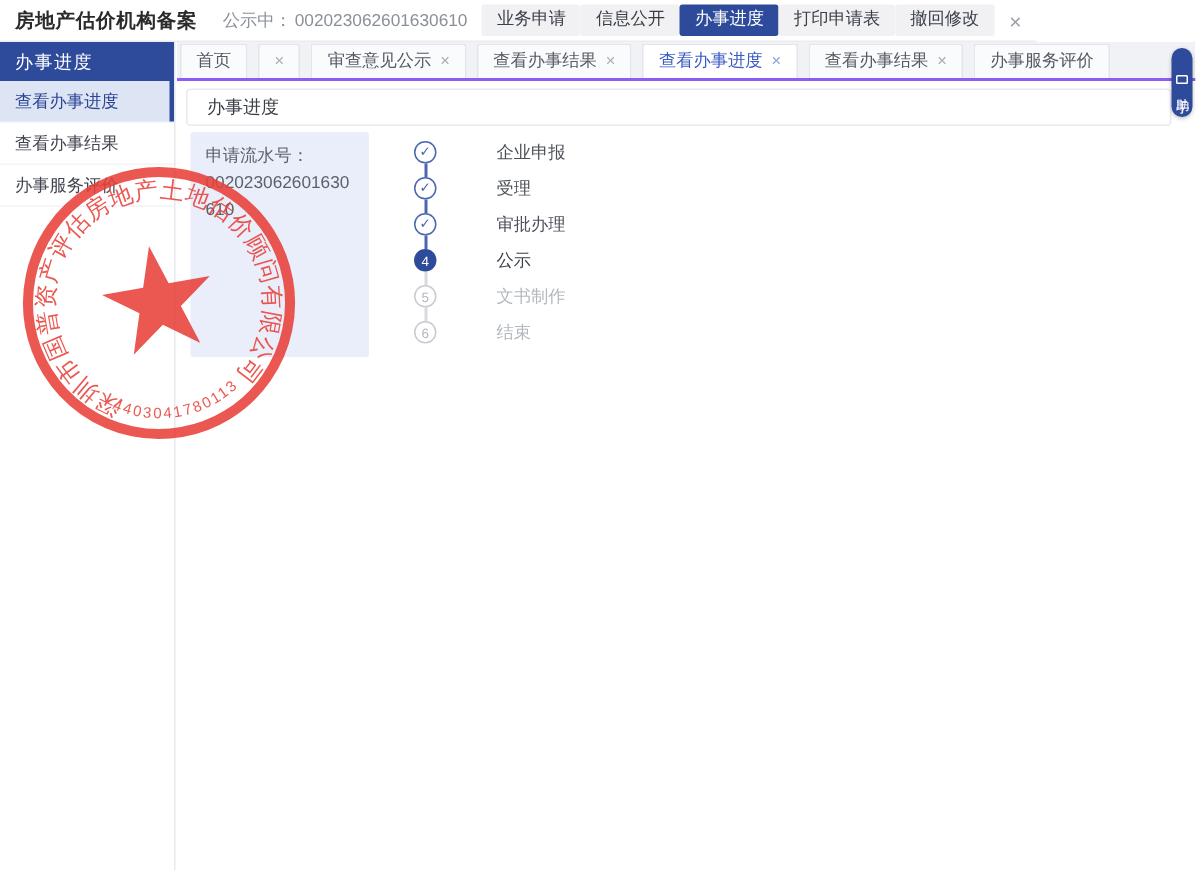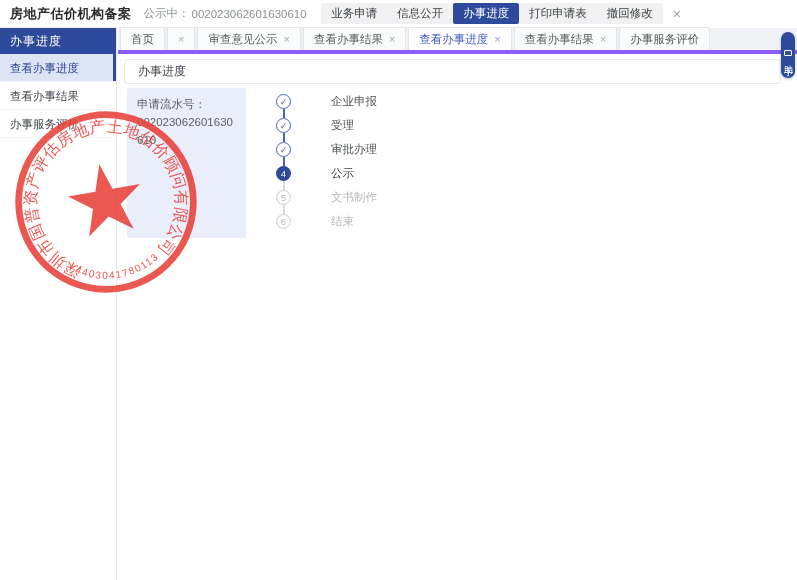--- a/index.html
+++ b/index.html
@@ -11,42 +11,42 @@
   }
   *{box-sizing:border-box;margin:0;padding:0;}
   html,body{width:797px;height:580px;overflow:hidden;background:#fff;
     font-family:"Liberation Sans","DejaVu Sans",sans-serif;}
   .app{position:relative;width:797px;height:580px;background:#fff;}
 
   
   .topbar{position:absolute;left:0;top:0;width:691px;height:28px;background:#fff;
     border-bottom:1px solid #ececf0;display:flex;align-items:center;padding:0 8px 0 10px;}
   .app-title{font-size:13px;font-weight:bold;color:#2b2b2b;letter-spacing:.5px;}
-  .status-wrap{margin-left:12px;font-size:11.5px;color:#8a8f98;display:flex;align-items:center;}
+  .status-wrap{margin-left:17px;font-size:11.5px;color:#8a8f98;display:flex;align-items:center;}
   .status-wrap .num{margin-left:2px;color:#8a8f98;}
   .top-actions{margin-left:auto;display:flex;align-items:center;}
   .hbtn{height:21px;line-height:21px;padding:0 10px;font-size:11.5px;color:#3a3f47;
     background:#f1f1f3;border-radius:2px;cursor:pointer;white-space:nowrap;}
   .hbtn.active{background:var(--primary);color:#fff;}
   .top-close{margin-left:10px;margin-right:2px;font-size:14px;color:#9aa0aa;cursor:pointer;line-height:1;}
 
   
   .sidebar{position:absolute;left:0;top:28px;width:117px;height:552px;background:#fff;
     border-right:1px solid var(--border);}
   .side-head{height:26px;line-height:26px;background:var(--primary);color:#fff;
     font-size:12px;padding-left:10px;letter-spacing:1px;}
   .side-item{height:28px;line-height:28px;padding-left:10px;font-size:11.5px;color:#40454e;
     cursor:pointer;position:relative;border-bottom:1px solid #f3f4f7;}
   .side-item.active{background:#dde4f4;color:#2c4494;}
   .side-item.active::after{content:"";position:absolute;right:0;top:0;width:3px;height:100%;
     background:var(--primary);}
 
   
   .tabstrip{position:absolute;left:118px;top:28px;width:679px;height:26px;background:#f1f2f5;
-    border-bottom:4px solid #8b5cf6;display:flex;align-items:flex-end;gap:2px;padding:12px 0 0 2px;}
+    border-bottom:2px solid #8b5cf6;display:flex;align-items:flex-end;gap:7px;padding:12px 0 0 2px;}
   .tab{height:23px;line-height:22px;padding:0 10px;font-size:11.5px;color:#555a63;background:#fafbfc;
     border:1px solid #e3e5ea;border-bottom:none;border-radius:2px 2px 0 0;display:flex;
     align-items:center;gap:6px;cursor:pointer;white-space:nowrap;}
   .tab.active{background:#fff;color:var(--accent);}
   .tab-x{font-size:11px;color:#a7acb5;line-height:1;cursor:pointer;}
   .tab.active .tab-x{color:#8fa0d6;}
 
   
   .main-body{position:absolute;left:118px;top:54px;width:679px;height:526px;background:#fff;}
   .panel-titlebar{position:absolute;left:6px;top:5px;right:16px;height:25px;line-height:23px;

